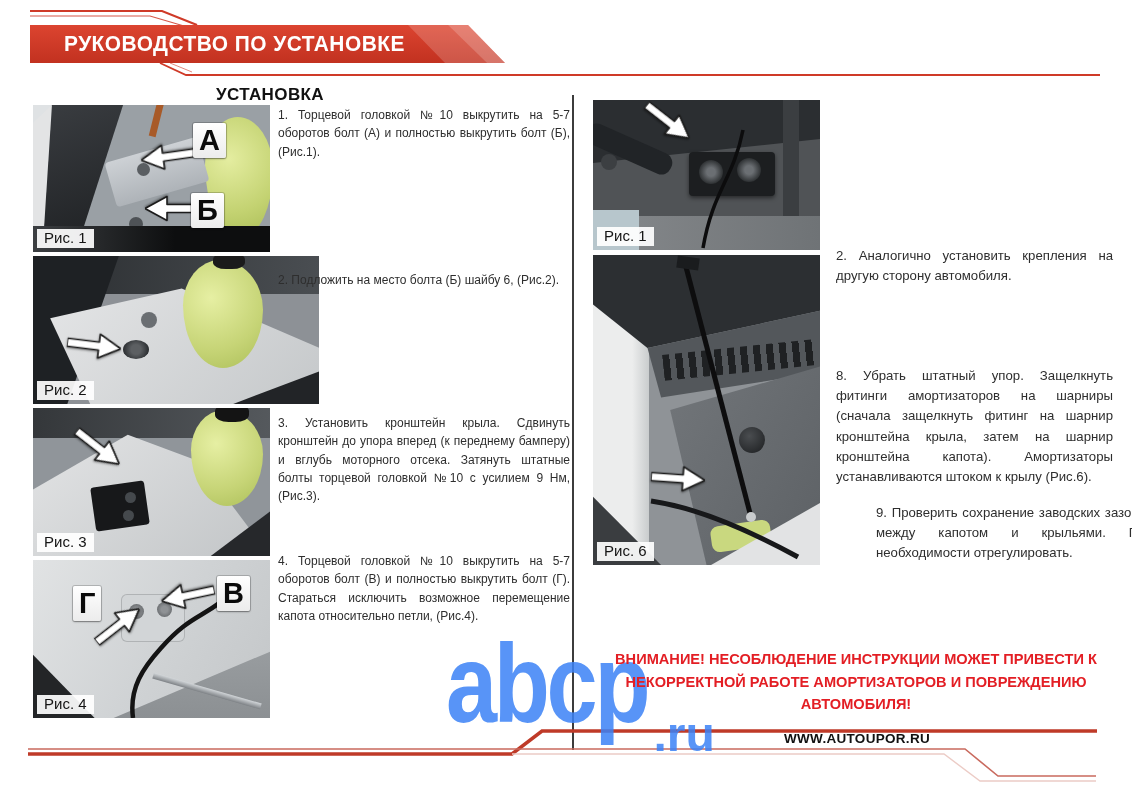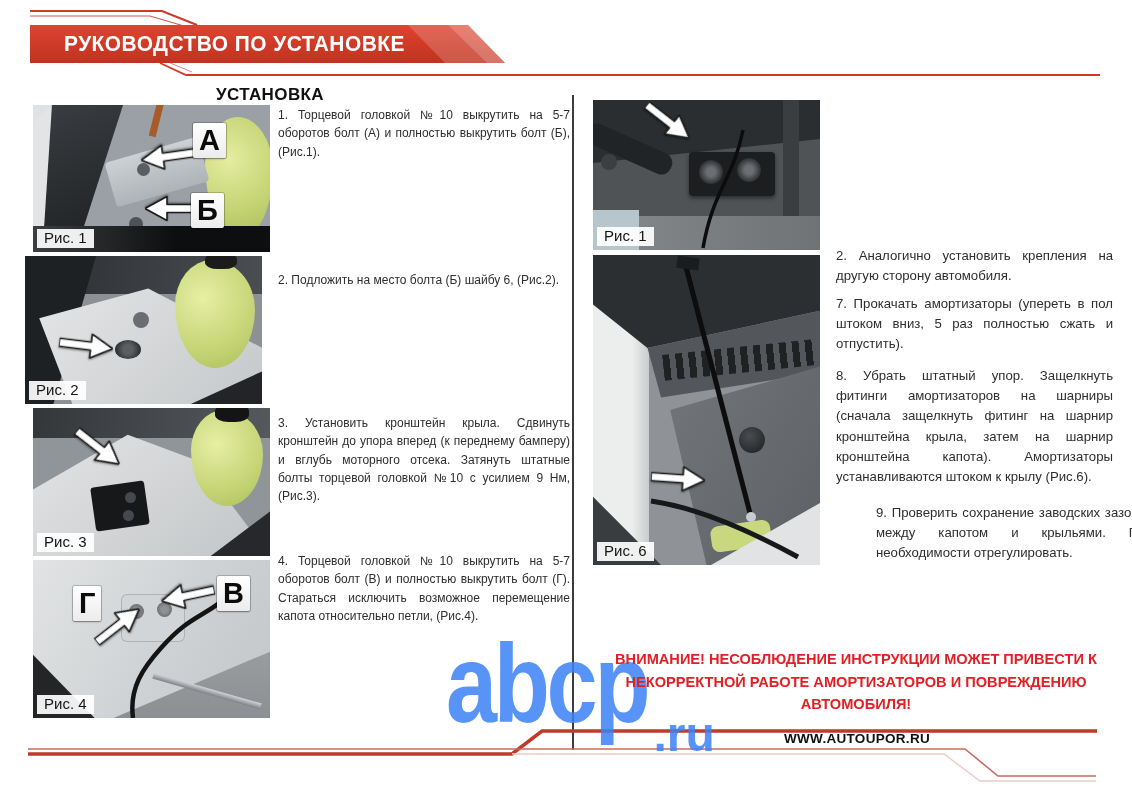--- a/index.html
+++ b/index.html
@@ -79,21 +79,21 @@
       <polygon points="0,9.5 32,9.5 32,1.5 54,13.5 32,25.5 32,17.5 0,17.5" fill="#fff" stroke="#1c1c1c" stroke-width="1.6" stroke-linejoin="round"></polygon>
     </svg>
     <svg class="arr" style="left:112px;top:90px;transform:rotate(180deg)" viewBox="0 0 54 27">
       <polygon points="0,9.5 32,9.5 32,1.5 54,13.5 32,25.5 32,17.5 0,17.5" fill="#fff" stroke="#1c1c1c" stroke-width="1.6" stroke-linejoin="round"></polygon>
     </svg>
     <span class="letter" style="left:160px;top:18px">А</span>
     <span class="letter" style="left:158px;top:88px">Б</span>
     <figcaption class="fig-cap">Рис. 1</figcaption>
   </figure>
 
-  <figure class="photo" style="left:25px;top:256px;width:237px;height:148px">
+  <figure class="photo" style="left:33px;top:256px;width:286px;height:148px">
     <i class="sh" style="inset:0;background:#8d9196"></i>
     <i class="sh" style="left:0;top:0;width:100%;height:38px;background:linear-gradient(95deg,#2a2d30,#4a4e52)"></i>
     <i class="sh" style="inset:0;clip-path:polygon(0 0,30% 0,12% 100%,0 100%);background:#1e2124"></i>
     <i class="sh" style="inset:0;clip-path:polygon(6% 42%,52% 22%,100% 62%,100% 100%,20% 100%);background:linear-gradient(135deg,#e8e9ea,#c5c8ca)"></i>
     <i class="sh" style="left:150px;top:4px;width:80px;height:108px;border-radius:46% 54% 50% 50%/42% 46% 54% 58%;background:radial-gradient(circle at 35% 35%,#e6efa3,#c6d476 60%,#abbe58)"></i>
     <i class="sh" style="left:180px;top:-3px;width:32px;height:16px;border-radius:40%;background:#1b1b1b"></i>
     <i class="sh" style="left:108px;top:56px;width:16px;height:16px;border-radius:50%;background:#6a6e72"></i>
     <i class="sh" style="left:90px;top:84px;width:26px;height:19px;border-radius:50%;background:radial-gradient(circle,#5c5f62 30%,#2e3134 75%)"></i>
     <i class="sh" style="inset:0;clip-path:polygon(70% 100%,100% 78%,100% 100%);background:#222427"></i>
     <svg class="arr" style="left:34px;top:76px;transform:rotate(7deg)" viewBox="0 0 54 27">
@@ -182,21 +182,20 @@
     </svg>
     <figcaption class="fig-cap">Рис. 6</figcaption>
   </figure>
 
   <p class="step" style="left:278px;top:106px;width:292px">1. Торцевой головкой №10 выкрутить на 5-7 оборотов болт (А) и полностью выкрутить болт (Б), (Рис.1).</p>
   <p class="step" style="left:278px;top:271px;width:292px">2. Подложить на место болта (Б) шайбу 6, (Рис.2).</p>
   <p class="step" style="left:278px;top:414px;width:292px">3. Установить кронштейн крыла. Сдвинуть кронштейн до упора вперед (к переднему бамперу) и вглубь моторного отсека. Затянуть штатные болты торцевой головкой №10 с усилием 9 Нм, (Рис.3).</p>
   <p class="step" style="left:278px;top:552px;width:292px">4. Торцевой головкой №10 выкрутить на 5-7 оборотов болт (В) и полностью выкрутить болт (Г). Стараться исключить возможное перемещение капота относительно петли, (Рис.4).</p>
 
   <p class="step rcol" style="left:836px;top:246px;width:277px">2. Аналогично установить крепления на другую сторону автомобиля.</p>
-  <p class="step rcol" style="left:836px;top:294px;width:277px">7. Прокачать амортизаторы (упереть в пол штоком вниз, 5 раз полностью сжать и отпустить).</p>
   <p class="step rcol" style="left:836px;top:366px;width:277px">8. Убрать штатный упор. Защелкнуть фитинги амортизаторов на шарниры (сначала защелкнуть фитинг на шарнир кронштейна крыла, затем на шарнир кронштейна капота). Амортизаторы устанавливаются штоком к крылу (Рис.6).</p>
   <p class="step rcol" style="left:876px;top:503px;width:277px">9. Проверить сохранение заводских зазоров между капотом и крыльями. При необходимости отрегулировать.</p>
 
   <div class="watermark">
     <span class="wm-main">abcp</span>
     <span class="wm-suffix">.ru</span>
   </div>
 
   <div class="warning">ВНИМАНИЕ! НЕСОБЛЮДЕНИЕ ИНСТРУКЦИИ МОЖЕТ ПРИВЕСТИ К НЕКОРРЕКТНОЙ РАБОТЕ АМОРТИЗАТОРОВ И ПОВРЕЖДЕНИЮ АВТОМОБИЛЯ!</div>
 

